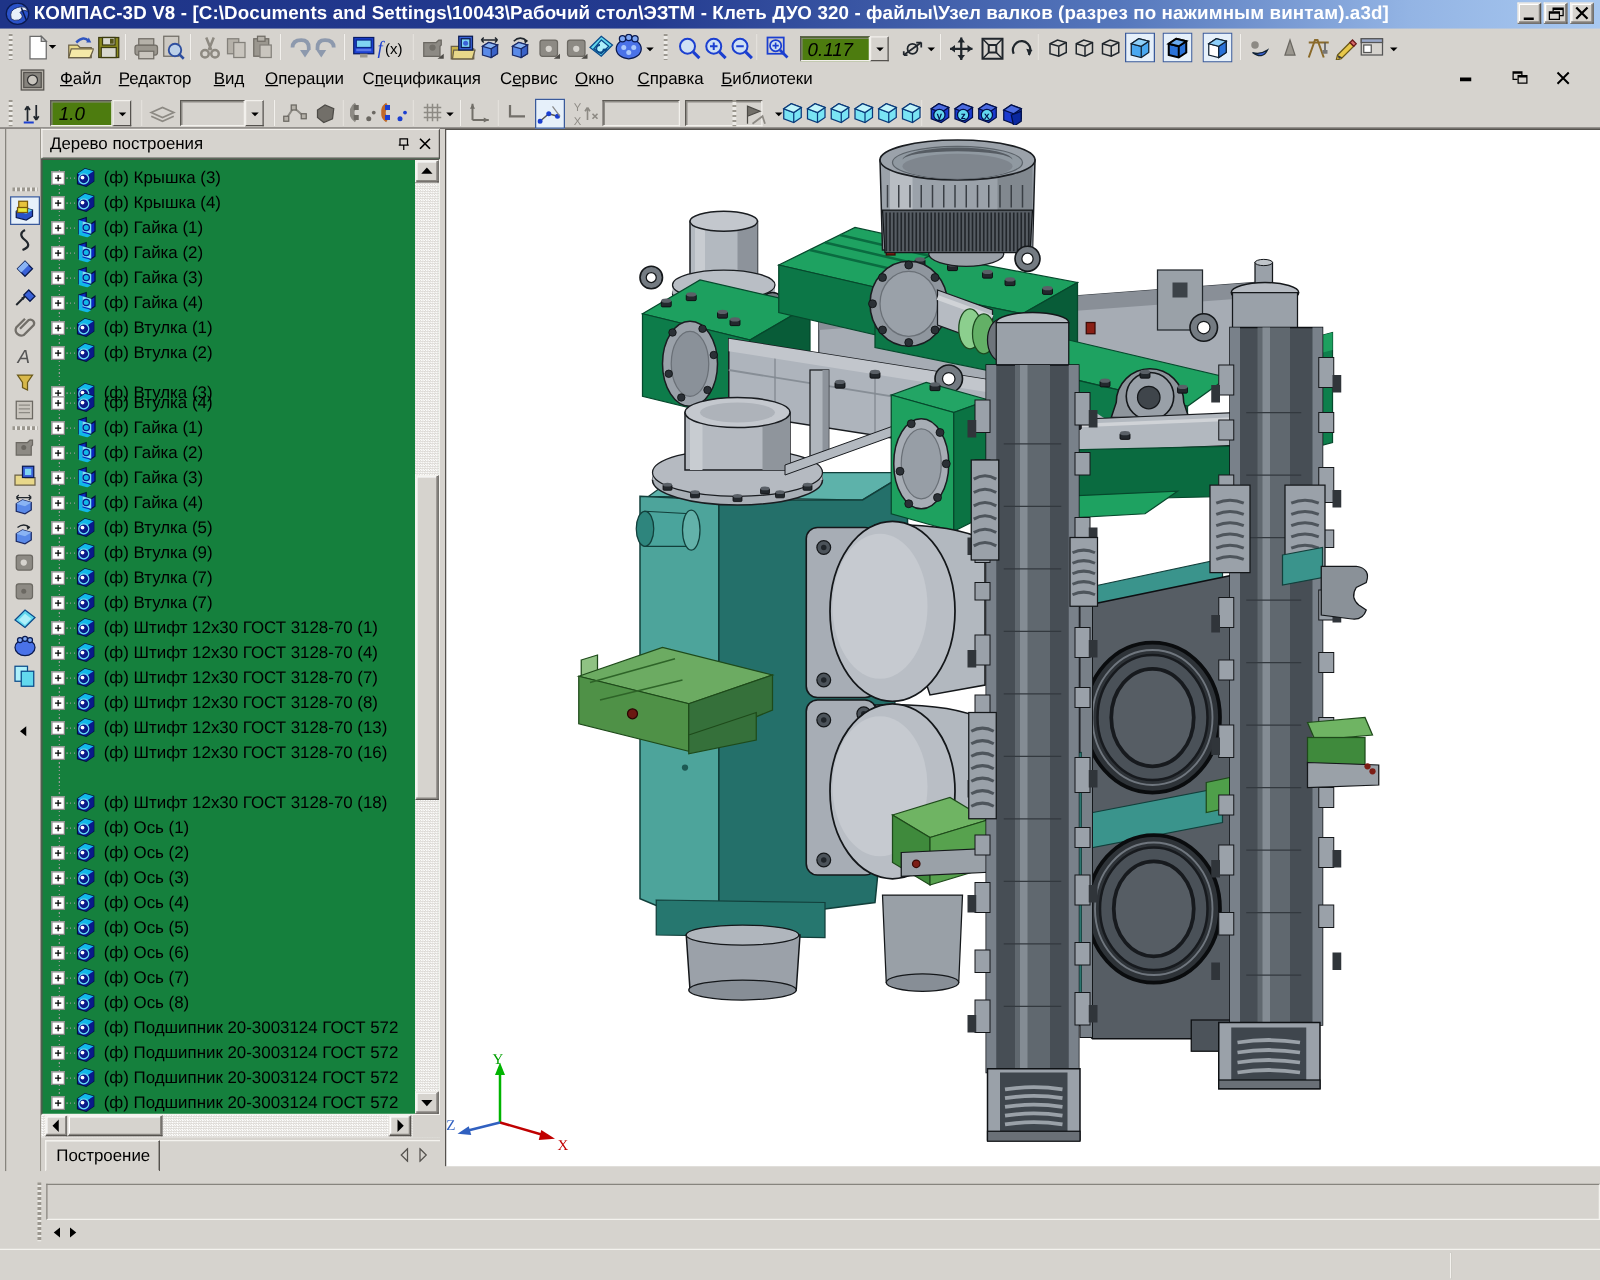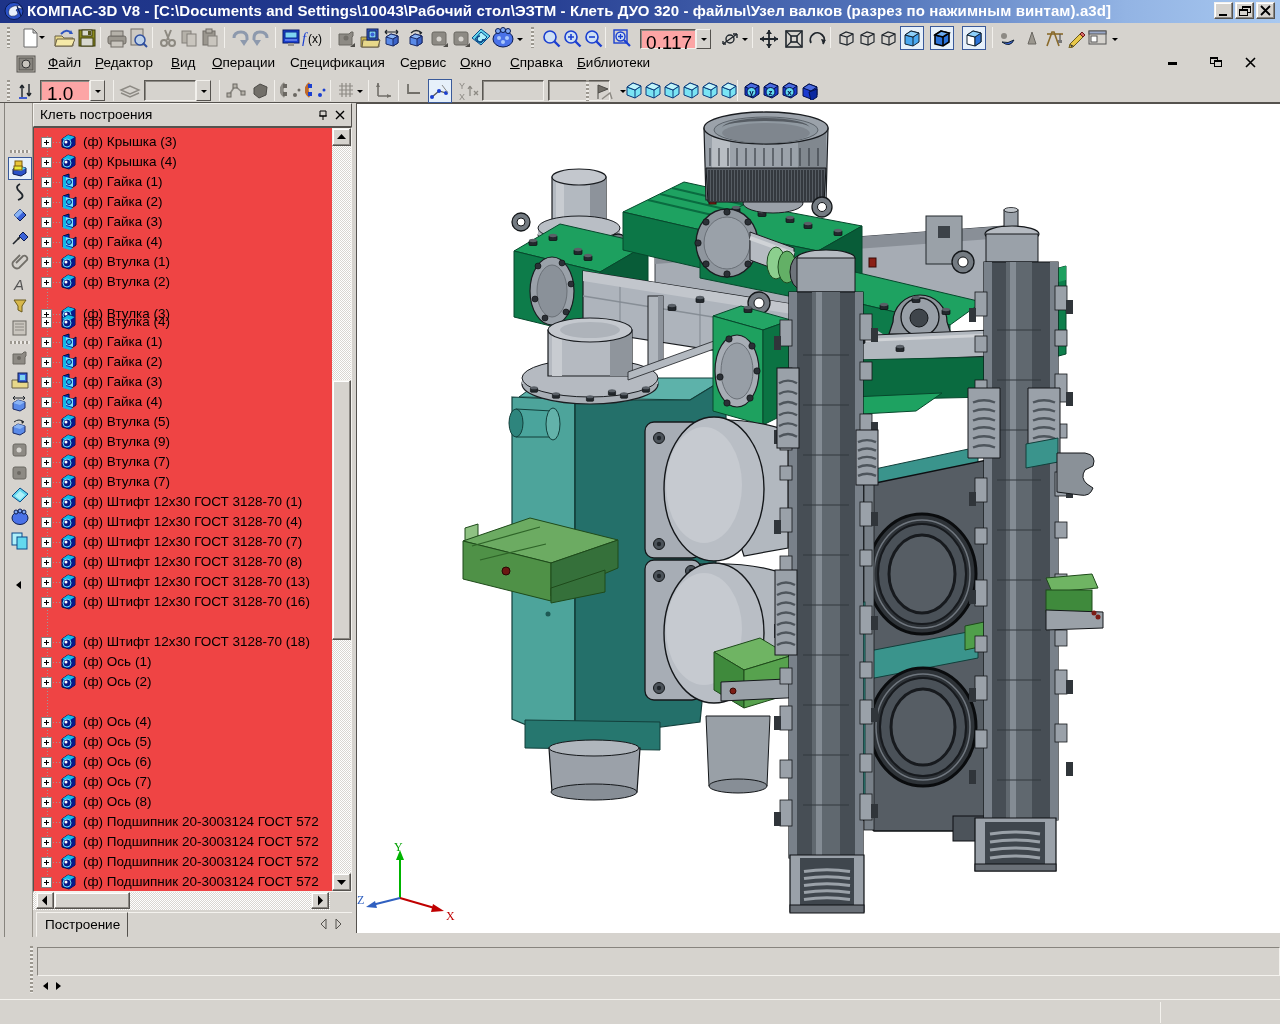--- a/index.html
+++ b/index.html
@@ -10,28 +10,28 @@
 .titletext{position:absolute;left:27px;top:2px;color:#fff;font-size:15px;font-weight:bold;white-space:nowrap;letter-spacing:0.1px;}
 .winbtn{position:absolute;top:2px;width:19px;height:17px;background:#d6d3ce;
  border:1px solid;border-color:#f4f2ee #55524e #55524e #f4f2ee;box-shadow:inset -1px -1px 0 #8a8782, inset 1px 1px 0 #fff;
  font-size:11px;text-align:center;line-height:15px;color:#000;font-weight:bold;}
 .tb{background:#d6d3ce;}
 .grip{position:absolute;width:3px;background-image:repeating-linear-gradient(180deg,#9b978f 0 2px,#eceae6 2px 4px);}
 .hgrip{position:absolute;height:3px;background-image:repeating-linear-gradient(90deg,#9b978f 0 2px,#eceae6 2px 4px);}
 .sep{position:absolute;width:1px;background:#a9a5a0;border-right:1px solid #f2f0ec;}
 .menu{position:absolute;top:55px;font-size:13.5px;color:#000;}
 .menu u{text-decoration:underline;}
-.combo{position:absolute;background:#fca5a5;border:1px solid;border-color:#5a5752 #f2f0ec #f2f0ec #5a5752;box-shadow:inset 1px 1px 0 #8d8a85;font-size:19px;}
+.combo{position:absolute;background:#4d7c0f;border:1px solid;border-color:#5a5752 #f2f0ec #f2f0ec #5a5752;box-shadow:inset 1px 1px 0 #8d8a85;font-size:15px;font-style:italic;}
 .combogray{position:absolute;background:#d6d3ce;border:1px solid;border-color:#5a5752 #f2f0ec #f2f0ec #5a5752;box-shadow:inset 1px 1px 0 #8d8a85;}
 .ddbtn{position:absolute;background:#d6d3ce;border:1px solid;border-color:#f2f0ec #55524e #55524e #f2f0ec;}
 .ddbtn:after{content:"";position:absolute;left:50%;top:50%;margin:-1px 0 0 -3px;border:3px solid transparent;border-top-color:#000;}
 .ddarr{position:absolute;width:0;height:0;border:3px solid transparent;border-top-color:#000;}
 .treehead{position:absolute;left:33px;top:103px;width:319px;height:24px;background:#d6d3ce;
  border:1px solid;border-color:#f4f2ee #55524e #55524e #f4f2ee;font-size:13.5px;color:#000;}
-.treebody{position:absolute;left:33px;top:127px;width:319px;height:765px;background:#ef4444;
+.treebody{position:absolute;left:33px;top:127px;width:319px;height:765px;background:#15803d;
  border:1px solid;border-color:#55524e #f4f2ee #f4f2ee #55524e;overflow:hidden;}
 .trow{position:absolute;left:0;height:20px;white-space:nowrap;font-size:13.5px;color:#000;}
 .plus{position:absolute;left:7px;top:5px;width:11px;height:11px;border:1px solid #848484;background:#fff;}
 .plus:before{content:"";position:absolute;left:2px;top:4px;width:5px;height:1px;background:#000;}
 .plus:after{content:"";position:absolute;left:4px;top:2px;width:1px;height:5px;background:#000;}
 .ticon{position:absolute;left:26px;top:1px;width:17px;height:17px;}
 .ttext{position:absolute;left:49px;top:2px;}
 .vscroll{position:absolute;left:332px;top:128px;width:19px;height:763px;background:#f0eeea;
  background-image:repeating-conic-gradient(#fff 0% 25%, #d9d6d1 0% 50%);background-size:2px 2px;}
 .sbtn{position:absolute;background:#d6d3ce;border:1px solid;border-color:#f4f2ee #55524e #55524e #f4f2ee;box-shadow:inset -1px -1px 0 #8a8782, inset 1px 1px 0 #fff;}
@@ -507,21 +507,21 @@
       <circle cx="14" cy="4" r="2" fill="#7fa8f4" stroke="#0a1a50"></circle>
     </svg>
 <svg class="abs" style="left:10px;top:531px" width="20" height="20" viewBox="0 0 20 20">
       <rect x="2" y="2" width="10" height="12" fill="#aef0fa" stroke="#0a4a8a"></rect>
       <rect x="7" y="6" width="10" height="12" fill="#62d8ee" stroke="#0a4a8a"></rect>
     </svg>
 <svg class="abs" style="left:14px;top:580px" width="10" height="10">
       <path d="M7 1 l-5 4 l5 4 z" fill="#000"></path>
     </svg>
 <div class="treehead">
-      <span style="position:absolute;left:6px;top:3px">Клеть построения</span>
+      <span style="position:absolute;left:6px;top:3px">Дерево построения</span>
       <svg class="abs" style="left:283px;top:5px" width="12" height="13">
         <path d="M3 2 h6 v5 h-6 z M6 7 v4 M2 7 h8" stroke="#000" fill="none"></path>
       </svg>
       <svg class="abs" style="left:300px;top:5px" width="12" height="12">
         <path d="M2 2 l8 8 M10 2 l-8 8" stroke="#000" stroke-width="1.4"></path>
       </svg>
     </div>
 <div class="treebody">
 <div class="abs" style="left:13px;top:8px;width:1px;height:745px;background-image:repeating-linear-gradient(180deg,#9a9a9a 0 1px,transparent 1px 3px)"></div>
 <div class="trow" style="top:4px;width:316px">
@@ -832,20 +832,32 @@
         <div class="plus"></div>
         <div class="abs" style="left:19px;top:10px;width:7px;height:1px;background-image:repeating-linear-gradient(90deg,#9a9a9a 0 1px,transparent 1px 3px)"></div>
         <span class="ticon"><svg width="17" height="17" viewBox="0 0 17 17">
             <path d="M2 6 l6 -4 l7 2 l0 8 l-6 4 l-7 -2 z" fill="#0a28c0" stroke="#03103f"></path>
             <path d="M2 6 l6 -4 l7 2 l-6 4 z" fill="#12b8e8"></path>
             <path d="M9 8 l6 -4 l0 8 l-6 4 z" fill="#0a1a8a"></path>
             <circle cx="7" cy="10" r="4" fill="#0a1a8a" stroke="#6adef2"></circle>
             <circle cx="6" cy="9" r="1.5" fill="#fff"></circle>
           </svg></span>
         <span class="ttext">(ф) Ось (2)</span>
+      </div>
+<div class="trow" style="top:564px;width:316px">
+        <div class="plus"></div>
+        <div class="abs" style="left:19px;top:10px;width:7px;height:1px;background-image:repeating-linear-gradient(90deg,#9a9a9a 0 1px,transparent 1px 3px)"></div>
+        <span class="ticon"><svg width="17" height="17" viewBox="0 0 17 17">
+            <path d="M2 6 l6 -4 l7 2 l0 8 l-6 4 l-7 -2 z" fill="#0a28c0" stroke="#03103f"></path>
+            <path d="M2 6 l6 -4 l7 2 l-6 4 z" fill="#12b8e8"></path>
+            <path d="M9 8 l6 -4 l0 8 l-6 4 z" fill="#0a1a8a"></path>
+            <circle cx="7" cy="10" r="4" fill="#0a1a8a" stroke="#6adef2"></circle>
+            <circle cx="6" cy="9" r="1.5" fill="#fff"></circle>
+          </svg></span>
+        <span class="ttext">(ф) Ось (3)</span>
       </div>
 <div class="trow" style="top:584px;width:316px">
         <div class="plus"></div>
         <div class="abs" style="left:19px;top:10px;width:7px;height:1px;background-image:repeating-linear-gradient(90deg,#9a9a9a 0 1px,transparent 1px 3px)"></div>
         <span class="ticon"><svg width="17" height="17" viewBox="0 0 17 17">
             <path d="M2 6 l6 -4 l7 2 l0 8 l-6 4 l-7 -2 z" fill="#0a28c0" stroke="#03103f"></path>
             <path d="M2 6 l6 -4 l7 2 l-6 4 z" fill="#12b8e8"></path>
             <path d="M9 8 l6 -4 l0 8 l-6 4 z" fill="#0a1a8a"></path>
             <circle cx="7" cy="10" r="4" fill="#0a1a8a" stroke="#6adef2"></circle>
             <circle cx="6" cy="9" r="1.5" fill="#fff"></circle>

